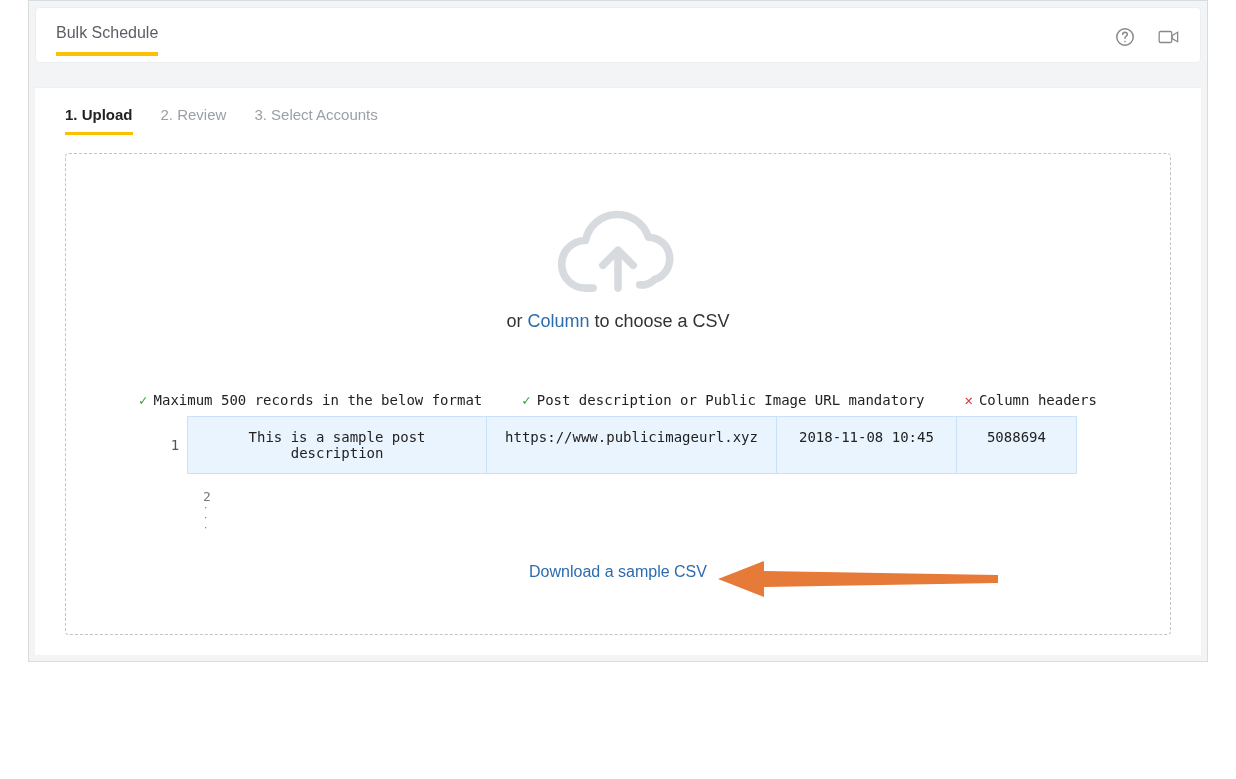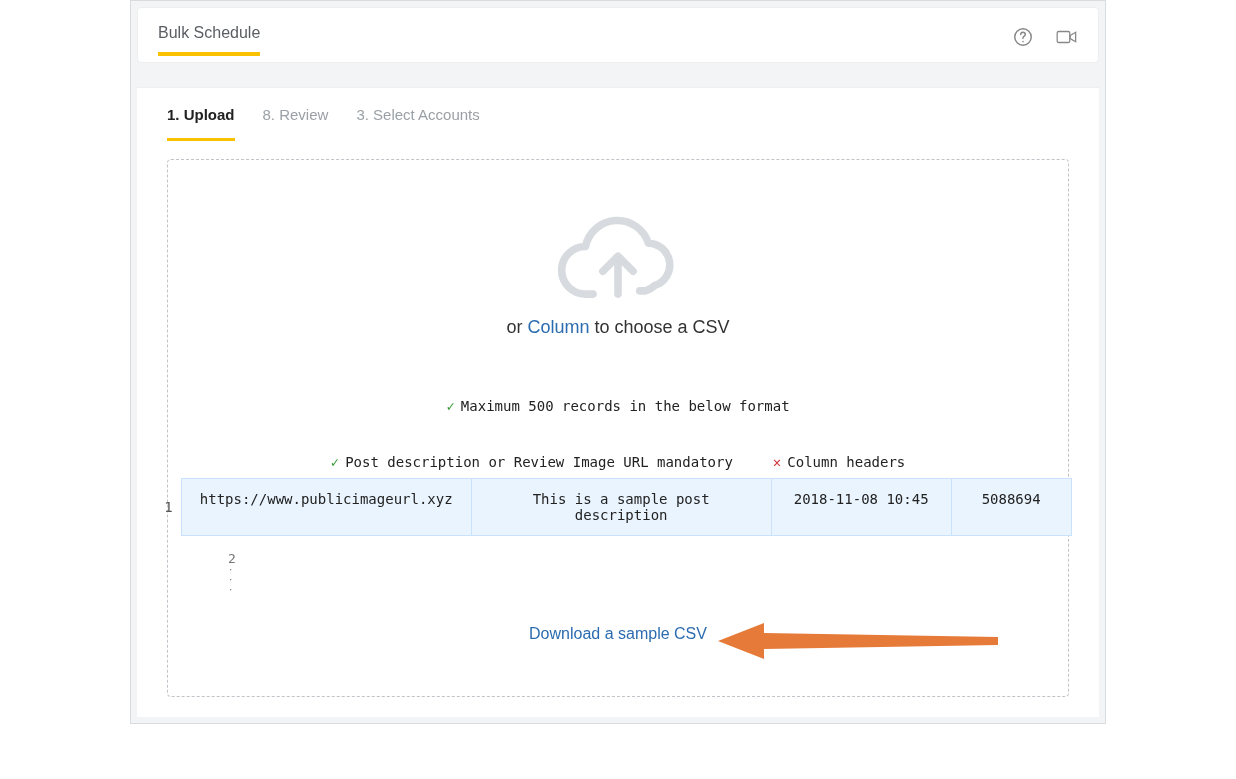--- a/index.html
+++ b/index.html
@@ -16,21 +16,21 @@
     --arrow:#e67a38;
   }
   *{box-sizing:border-box;}
   body{
     margin:0;
     font-family:"Segoe UI","Helvetica Neue",Arial,sans-serif;
     color:var(--text);
     background:#fff;
   }
   .outer{
-    width:976px;
+    width:1180px;
     margin:0 auto;
     border:1px solid var(--border);
     background:var(--grey-bg);
     padding:6px;
   }
 
   
   .topbar{
     background:#fff;
     border:1px solid #eceef0;
@@ -56,21 +56,21 @@
   
   .body-card{
     background:#fff;
     margin-top:24px;
     border-top:1px solid #edf0f2;
     padding:18px 30px 20px 30px;
   }
 
   
   .steps{display:flex;gap:28px;margin-bottom:18px;}
-  .step{font-size:15px;color:var(--muted);padding-bottom:15px;border-bottom:3px solid transparent;}
+  .step{font-size:15px;color:var(--muted);padding-bottom:9px;border-bottom:3px solid transparent;}
   .step.active{color:#222;font-weight:600;border-bottom-color:var(--accent);}
 
   
   .dropzone{
     border:1.5px dashed #c0c4c8;
     border-radius:4px;
     padding:55px 60px 35px 60px;
     text-align:center;
     position:relative;
   }
@@ -146,21 +146,21 @@
           <path d="M18 8 L25 4 V16 L18 12 Z"></path>
         </svg>
       </span>
     </div>
   </div>
 
   <div class="body-card">
 
     <div class="steps">
       <div class="step active">1. Upload</div>
-      <div class="step">8. Review</div>
+      <div class="step">2. Review</div>
       <div class="step">3. Select Accounts</div>
     </div>
 
     <div class="dropzone">
 
       <div class="cloud">
         <svg viewBox="0 0 120 90" fill="none" stroke="#d7dbdf" stroke-width="7" stroke-linecap="round" stroke-linejoin="round">
           <path d="M37 73 H30 a22 22 0 0 1 0-44 a30 30 0 0 1 58 -3 a20 20 0 0 1 6 39 c-2 2 -5 4 -9 5 h-5"></path>
           <path d="M60 73 V40"></path>
           <path d="M46 52 L60 38 L74 52"></path>
@@ -171,33 +171,33 @@
         <span>or </span><span class="browse">Column</span><span> to choose a CSV</span>
       </p>
 
       <div class="rules">
         <span class="rule">
           <span class="check">✓</span>
           <span>Maximum 500 records in the below format</span>
         </span>
         <span class="rule">
           <span class="check">✓</span>
-          <span>Post description or Review Image URL mandatory</span>
+          <span>Post description or Public Image URL mandatory</span>
         </span>
         <span class="rule">
           <span class="cross">✕</span>
           <span>Column headers</span>
         </span>
       </div>
 
       <div class="sample">
         <span class="ln">1</span>
         <div class="row-cells">
+          <div class="cell c1">This is a sample post description</div>
           <div class="cell c2">https://www.publicimageurl.xyz</div>
-          <div class="cell c1">This is a sample post description</div>
           <div class="cell c3">2018-11-08 10:45</div>
           <div class="cell c4">5088694</div>
         </div>
       </div>
 
       <div class="more-lines">
         <div>2</div>
         <div class="dots">·<br>·<br>·</div>
       </div>
 

